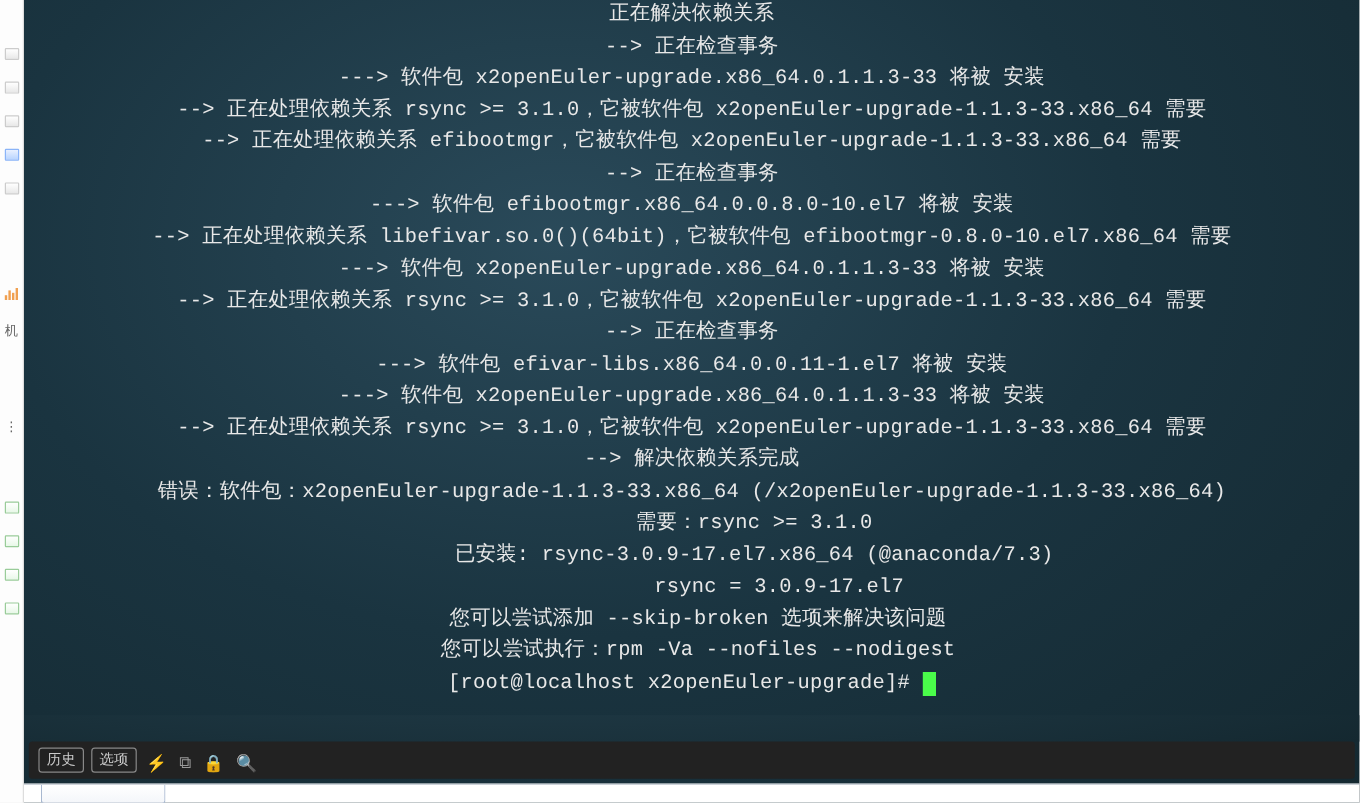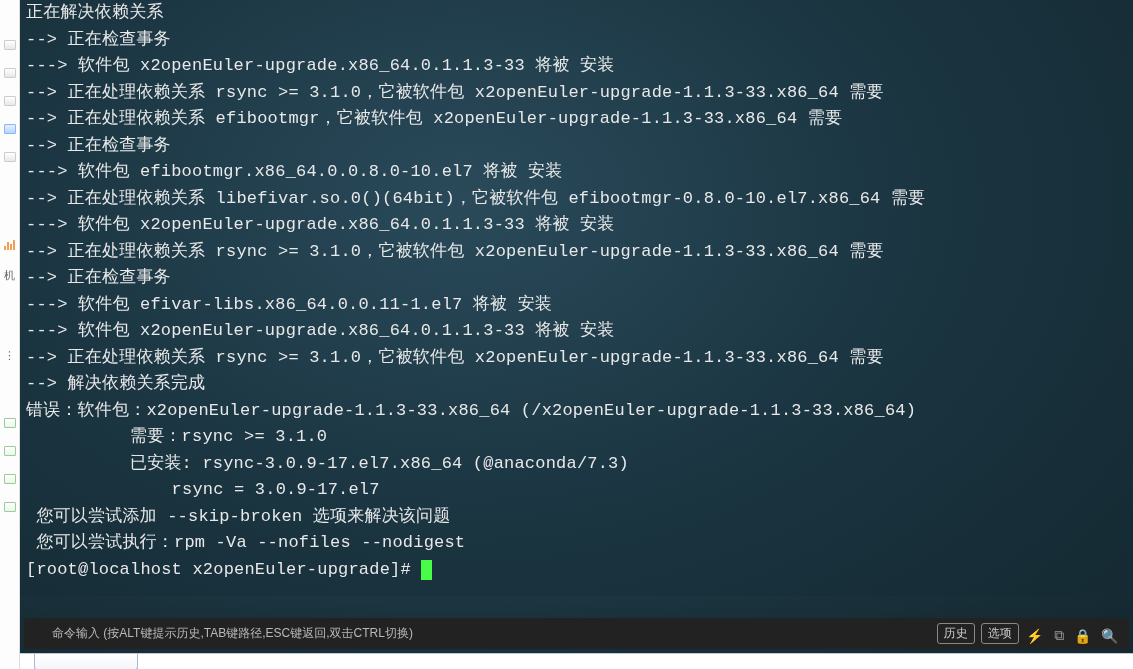--- a/index.html
+++ b/index.html
@@ -37,21 +37,21 @@
     padding: 0 6px 0 6px;
     color: #e8e8e8;
     font-family: "Consolas", "Courier New", monospace;
     font-size: 17px;
     line-height: 26.5px;
     white-space: pre;
     overflow: hidden;
     font-weight: 500;
     letter-spacing: 0.2px;
   }
-  .terminal .line { white-space: pre; }
+  .terminal .line { white-space: pre; text-align: center; }
   .cursor {
     display: inline-block;
     width: 11px;
     height: 20px;
     background: #4afc4a;
     vertical-align: text-bottom;
     margin-bottom: -1px;
   }
   .empty-area {
     height: 22px;
@@ -123,21 +123,20 @@
     <div class="mini g"></div>
     <div class="mini g"></div>
     <div class="mini g"></div>
   </div>
 
   <div class="main">
     <div class="terminal" id="terminal"><div class="line">正在解决依赖关系</div><div class="line">--&gt; 正在检查事务</div><div class="line">---&gt; 软件包 x2openEuler-upgrade.x86_64.0.1.1.3-33 将被 安装</div><div class="line">--&gt; 正在处理依赖关系 rsync &gt;= 3.1.0，它被软件包 x2openEuler-upgrade-1.1.3-33.x86_64 需要</div><div class="line">--&gt; 正在处理依赖关系 efibootmgr，它被软件包 x2openEuler-upgrade-1.1.3-33.x86_64 需要</div><div class="line">--&gt; 正在检查事务</div><div class="line">---&gt; 软件包 efibootmgr.x86_64.0.0.8.0-10.el7 将被 安装</div><div class="line">--&gt; 正在处理依赖关系 libefivar.so.0()(64bit)，它被软件包 efibootmgr-0.8.0-10.el7.x86_64 需要</div><div class="line">---&gt; 软件包 x2openEuler-upgrade.x86_64.0.1.1.3-33 将被 安装</div><div class="line">--&gt; 正在处理依赖关系 rsync &gt;= 3.1.0，它被软件包 x2openEuler-upgrade-1.1.3-33.x86_64 需要</div><div class="line">--&gt; 正在检查事务</div><div class="line">---&gt; 软件包 efivar-libs.x86_64.0.0.11-1.el7 将被 安装</div><div class="line">---&gt; 软件包 x2openEuler-upgrade.x86_64.0.1.1.3-33 将被 安装</div><div class="line">--&gt; 正在处理依赖关系 rsync &gt;= 3.1.0，它被软件包 x2openEuler-upgrade-1.1.3-33.x86_64 需要</div><div class="line">--&gt; 解决依赖关系完成</div><div class="line">错误：软件包：x2openEuler-upgrade-1.1.3-33.x86_64 (/x2openEuler-upgrade-1.1.3-33.x86_64)</div><div class="line">          需要：rsync &gt;= 3.1.0</div><div class="line">          已安装: rsync-3.0.9-17.el7.x86_64 (@anaconda/7.3)</div><div class="line">              rsync = 3.0.9-17.el7</div><div class="line"> 您可以尝试添加 --skip-broken 选项来解决该问题</div><div class="line"> 您可以尝试执行：rpm -Va --nofiles --nodigest</div><div class="line"><span>[root@localhost x2openEuler-upgrade]# </span><span class="cursor"></span></div></div>
     <div class="empty-area"></div>
 
     <div class="status-bar">
-      <div class="hint">命令输入 (按ALT键提示历史,TAB键路径,ESC键返回,双击CTRL切换)</div>
       <div class="right">
         <div class="pill">历史</div>
         <div class="pill">选项</div>
         <div class="icon green">⚡</div>
         <div class="icon">⧉</div>
         <div class="icon">🔒</div>
         <div class="icon">🔍</div>
       </div>
     </div>
 

